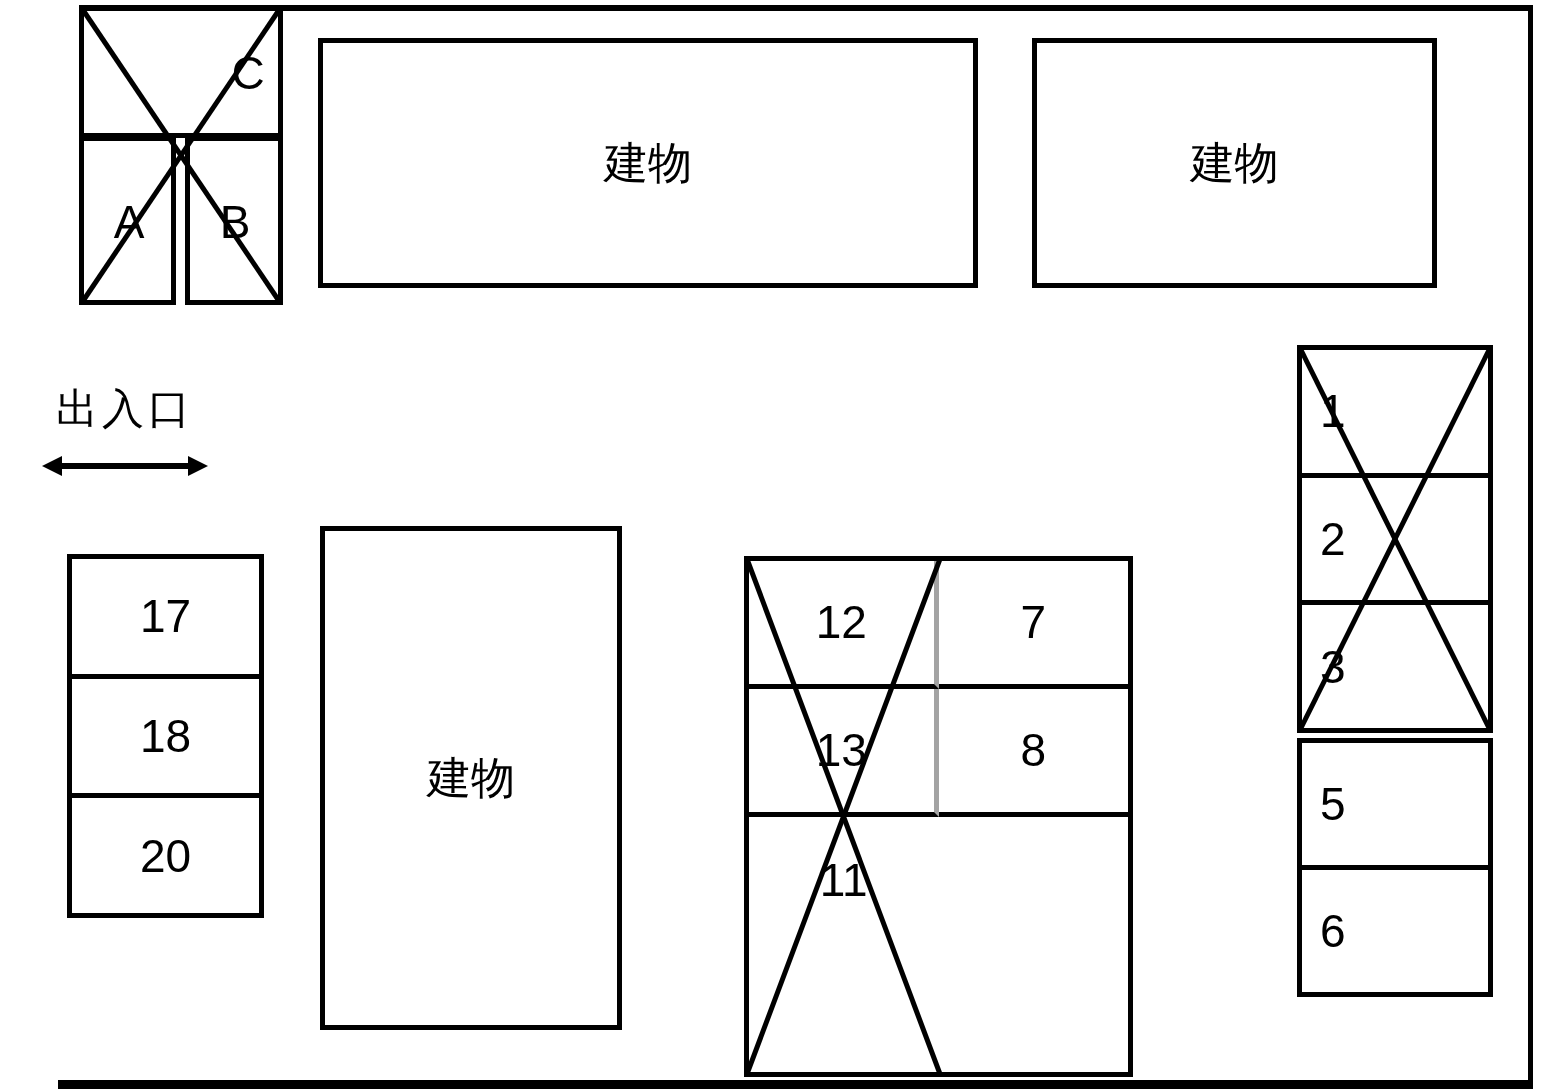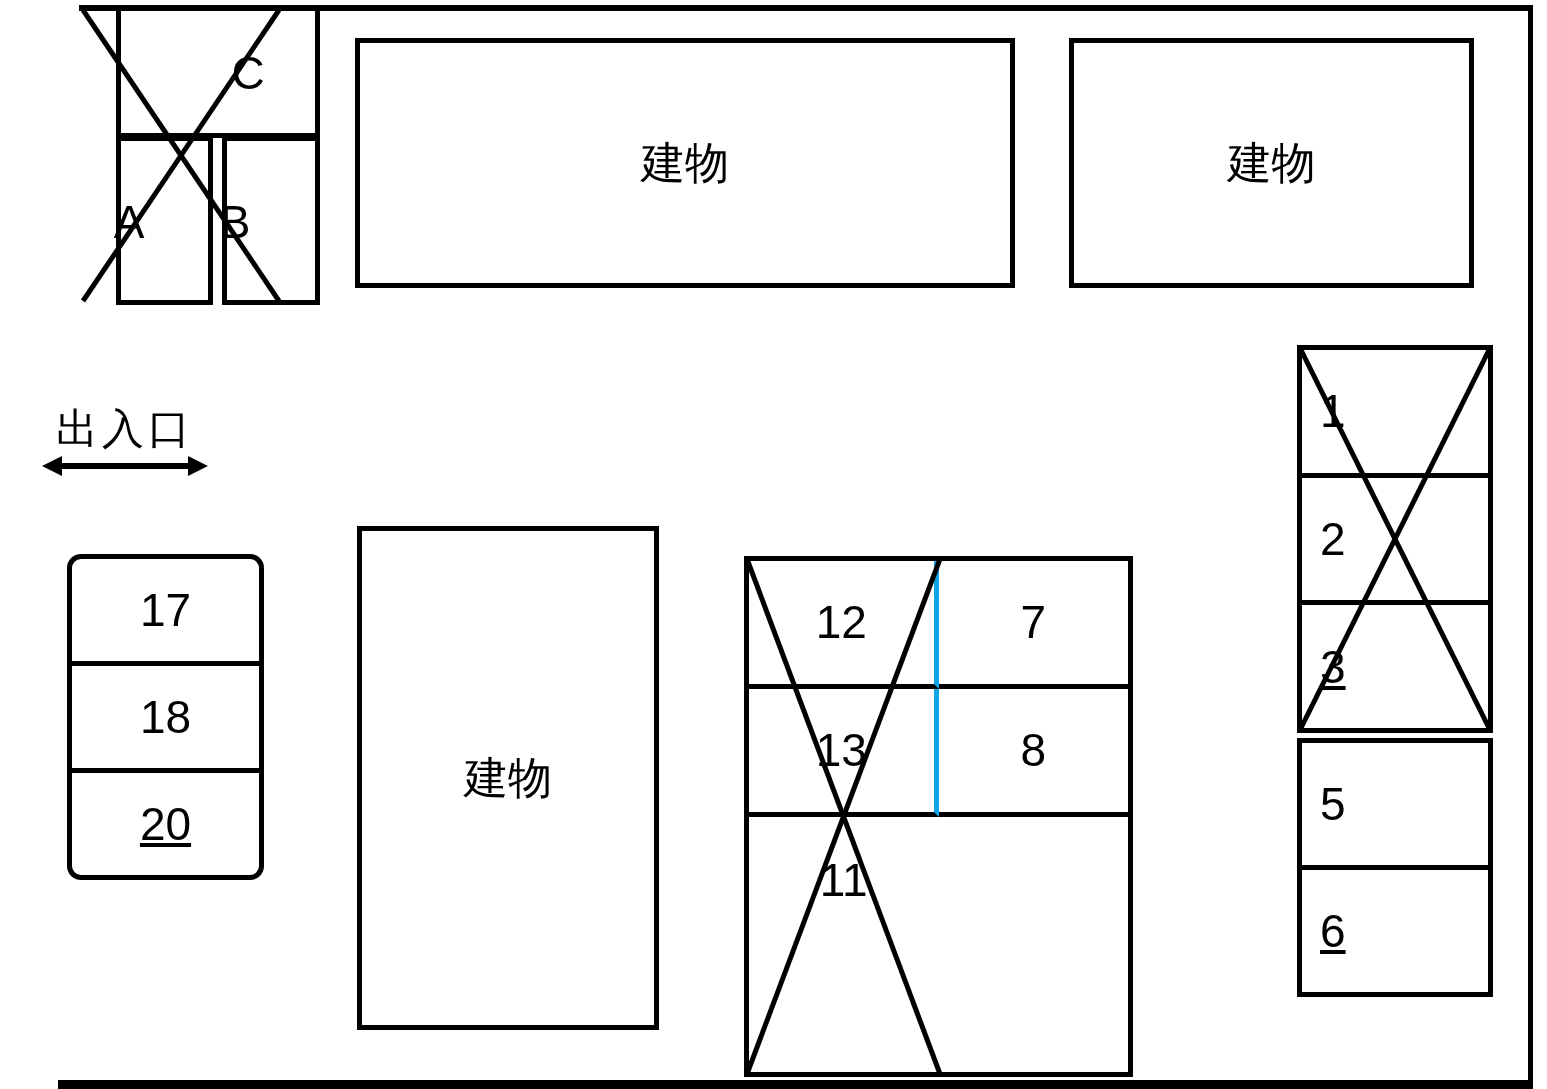--- a/index.html
+++ b/index.html
@@ -1,34 +1,34 @@
 <!DOCTYPE html>
 <html><head>
 <meta charset="utf-8">
 <style>
   html,body{margin:0;padding:0;background:#fff;}
   #stage{
     position:relative;width:1547px;height:1089px;background:#fff;overflow:hidden;
     font-family:"Liberation Sans","DejaVu Sans",sans-serif;color:#000;
   }
   .hline,.vline{position:absolute;background:#000;}
-  .box{position:absolute;border:5px solid #000;box-sizing:border-box;background:#fff;margin-left:37px;}
+  .box{position:absolute;border:5px solid #000;box-sizing:border-box;background:#fff;}
   .building{display:flex;align-items:center;justify-content:center;font-size:44px;}
   .cellcol{position:absolute;border:5px solid #000;box-sizing:border-box;display:flex;flex-direction:column;}
   .cellcol .cell{flex:1;border-bottom:5px solid #000;display:flex;align-items:center;justify-content:center;font-size:46px;}
-  .cellcol .cell:last-child{border-bottom:none;text-decoration:underline;}
+  .cellcol .cell:last-child{border-bottom:none;}
   .cellcol.left-num .cell{justify-content:flex-start;padding-left:18px;}
   .grid{position:absolute;border:5px solid #000;box-sizing:border-box;display:grid;
         grid-template-columns:1fr 1fr;grid-template-rows:repeat(4,1fr);}
   .gcell{display:flex;align-items:center;justify-content:center;font-size:46px;}
-  .gcell.colL{border-right:5px solid #0ea5e9;}
+  .gcell.colL{border-right:5px solid #a3a3a3;}
   .gcell.rB{border-bottom:5px solid #000;}
   .xsvg{position:absolute;pointer-events:none;}
   .abc-label{position:absolute;transform:translate(-50%,-50%);font-size:46px;}
-  .entrance-label{position:absolute;left:56px;top:401px;font-size:42px;letter-spacing:4px;}
+  .entrance-label{position:absolute;left:56px;top:381px;font-size:42px;letter-spacing:4px;}
 </style>
 </head>
 <body>
 
 <div id="stage">
 
   <div class="hline" style="left:79px;top:5px;width:1454px;height:6px;"></div>
   <div class="vline" style="left:1528px;top:5px;width:5px;height:1084px;"></div>
   <div class="hline" style="left:58px;top:1080px;width:1475px;height:9px;"></div>
 
@@ -55,21 +55,21 @@
     <span>建物</span>
   </div>
 
   <span class="entrance-label">出入口</span>
   <svg class="xsvg" style="left:40px;top:452px;" width="170" height="28" viewBox="0 0 170 28">
     <line x1="14" y1="14" x2="156" y2="14" stroke="#000" stroke-width="6"></line>
     <polygon points="2,14 22,4 22,24" fill="#000"></polygon>
     <polygon points="168,14 148,4 148,24" fill="#000"></polygon>
   </svg>
 
-  <div class="cellcol" style="left:67px;top:554px;width:197px;height:326px;border-radius:14px;">
+  <div class="cellcol" style="left:67px;top:554px;width:197px;height:364px;">
     <div class="cell">17</div>
     <div class="cell">18</div>
     <div class="cell">20</div>
   </div>
 
   <div class="grid" style="left:744px;top:556px;width:389px;height:521px;">
     <div class="gcell colL rB">12</div>
     <div class="gcell rB">7</div>
     <div class="gcell colL rB">13</div>
     <div class="gcell rB">8</div>

